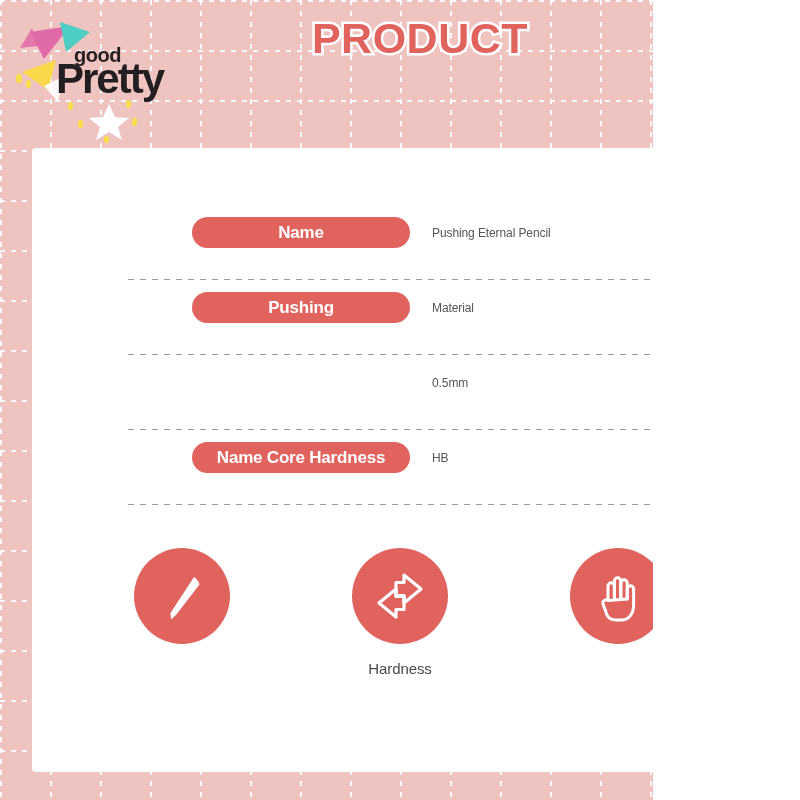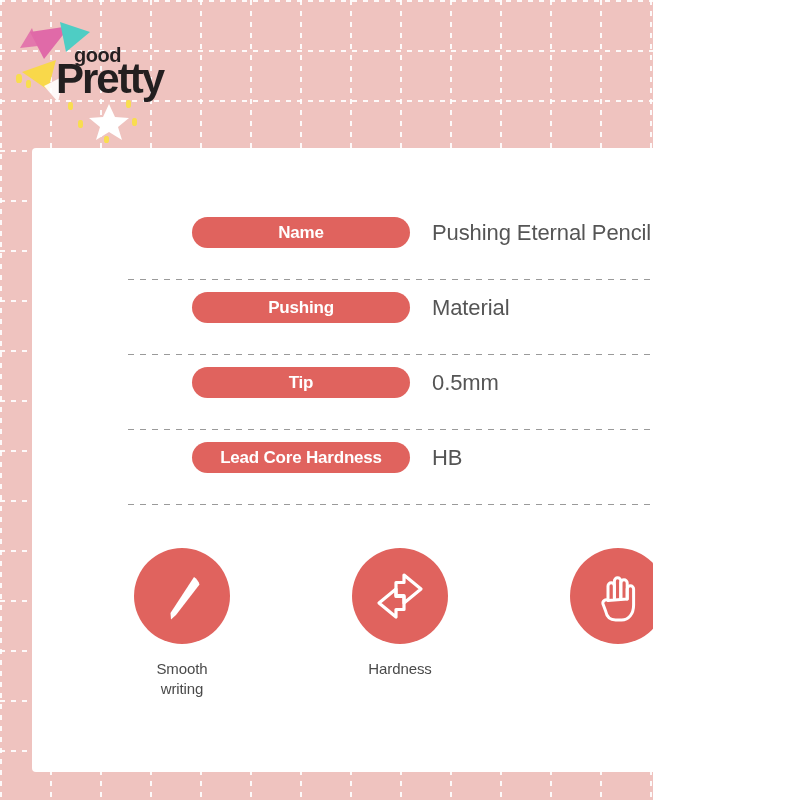--- a/index.html
+++ b/index.html
@@ -77,21 +77,21 @@
     position:absolute; left:64px; top:12px;
     width:218px; height:31px;
     background:#e0635e; border-radius:16px;
     color:#fff; font-size:17px; font-weight:700;
     display:flex; align-items:center; justify-content:center;
     letter-spacing:-.2px;
   }
   .spec-value {
     position:absolute; left:304px; top:12px;
     height:31px; display:flex; align-items:center;
-    font-size:22px; color:#555; letter-spacing:-.1px;
+    font-size:12px; color:#555; letter-spacing:-.1px;
   }
   .divider {
     position:absolute; left:0; right:0; bottom:0; height:1px;
     background:repeating-linear-gradient(to right,
       #9a9a9a 0 6px, rgba(0,0,0,0) 6px 12px);
   }
 
   
   #features {
     position:absolute; left:60px; top:400px;
@@ -188,62 +188,61 @@
       <i class="petal" style="left:66px;top:8px;width:11px;height:17px;transform:rotate(18deg);"></i>
       <i class="petal" style="left:76px;top:18px;width:11px;height:17px;transform:rotate(-20deg);"></i>
       <i class="petal" style="left:78px;top:52px;width:16px;height:11px;transform:rotate(30deg);"></i>
       <i class="petal" style="left:70px;top:64px;width:16px;height:11px;transform:rotate(-18deg);"></i>
       <i class="petal" style="left:6px;top:66px;width:17px;height:11px;transform:rotate(20deg);"></i>
       <i class="petal" style="left:16px;top:76px;width:17px;height:11px;transform:rotate(-22deg);"></i>
       <i class="petal" style="left:44px;top:84px;width:11px;height:16px;transform:rotate(8deg);"></i>
     </div>
 
     <div id="title">
+      <span class="ln">PRODUCT</span>
     </div>
   </div>
 
   <div id="card">
 
     <div id="spec-table">
 
       <div class="spec-row">
         <div class="pill">Name</div>
         <div class="spec-value">Pushing Eternal Pencil</div>
         <div class="divider"></div>
       </div>
 
       <div class="spec-row">
         <div class="pill">Pushing</div>
         <div class="spec-value">Material</div>
         <div class="divider"></div>
       </div>
 
       <div class="spec-row">
-        <div class="pill">Tip</div>
         <div class="spec-value">0.5mm</div>
         <div class="divider"></div>
       </div>
 
       <div class="spec-row">
-        <div class="pill">Lead Core Hardness</div>
+        <div class="pill">Name Core Hardness</div>
         <div class="spec-value">HB</div>
         <div class="divider"></div>
       </div>
 
     </div>
 
     <div id="features">
 
       <div class="feature">
         <div class="feat-circle">
           <svg width="56" height="56" viewBox="0 0 56 56">
             <path d="M40 9 C43 11 44.5 13.5 45.5 16.5 L22 47 L17 51.5 L16.5 45 Z" fill="#fff"></path>
           </svg>
         </div>
-        <div class="feat-label">Smooth<br>writing</div>
       </div>
 
       <div class="feature">
         <div class="feat-circle">
           <svg width="58" height="58" viewBox="0 0 58 58">
             <path d="M33 8 L50 22 L33 36 L33 28.5 L25 28.5 L25 15.5 L33 15.5 Z" fill="none" stroke="#fff" stroke-width="3.2" stroke-linejoin="round"></path>
             <path d="M25 22 L8 36 L25 50 L25 42.5 L33 42.5 L33 29.5 L25 29.5 Z" fill="none" stroke="#fff" stroke-width="3.2" stroke-linejoin="round"></path>
           </svg>
         </div>
         <div class="feat-label">Hardness</div>

